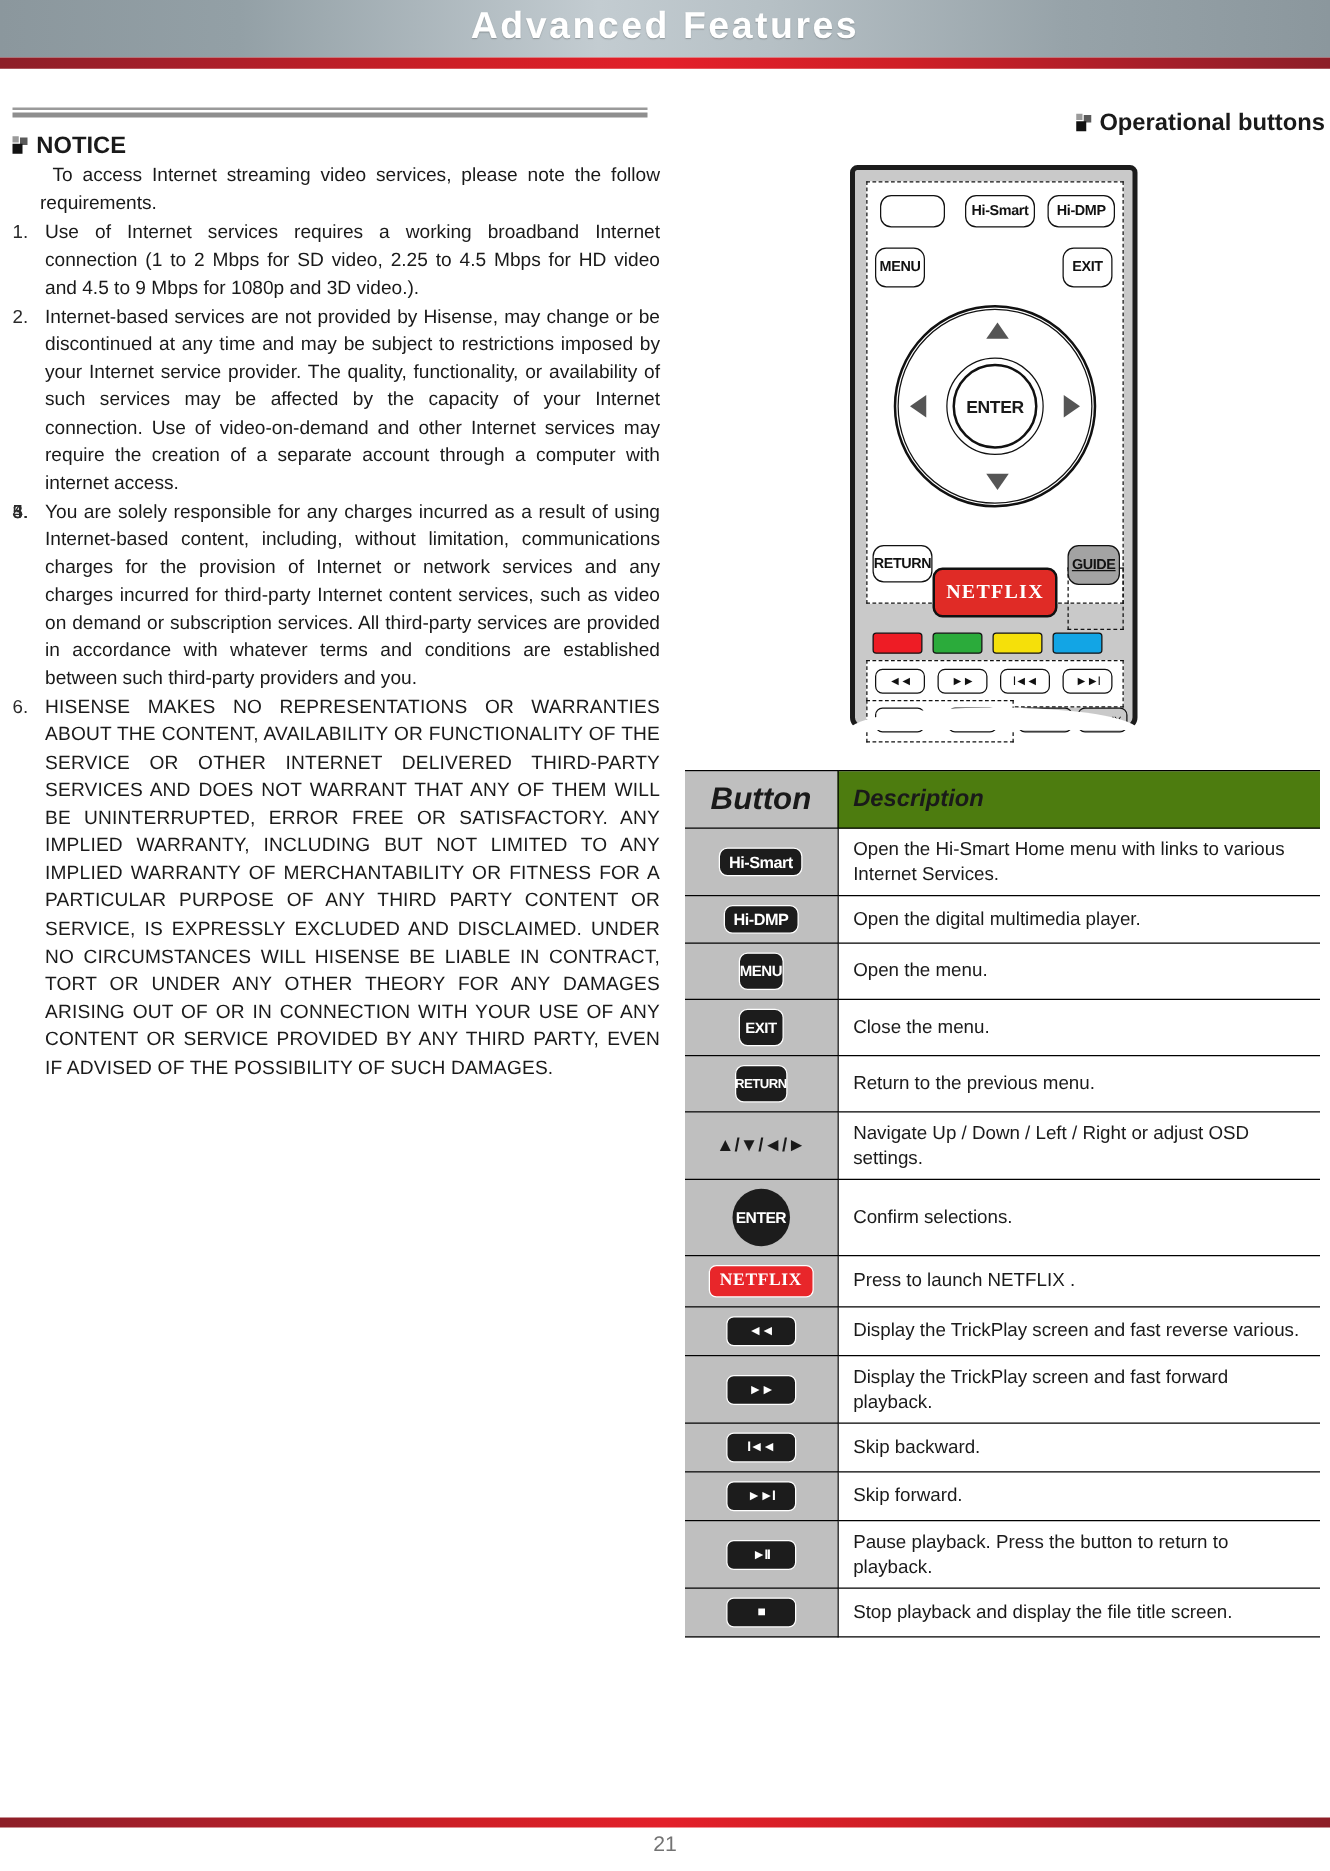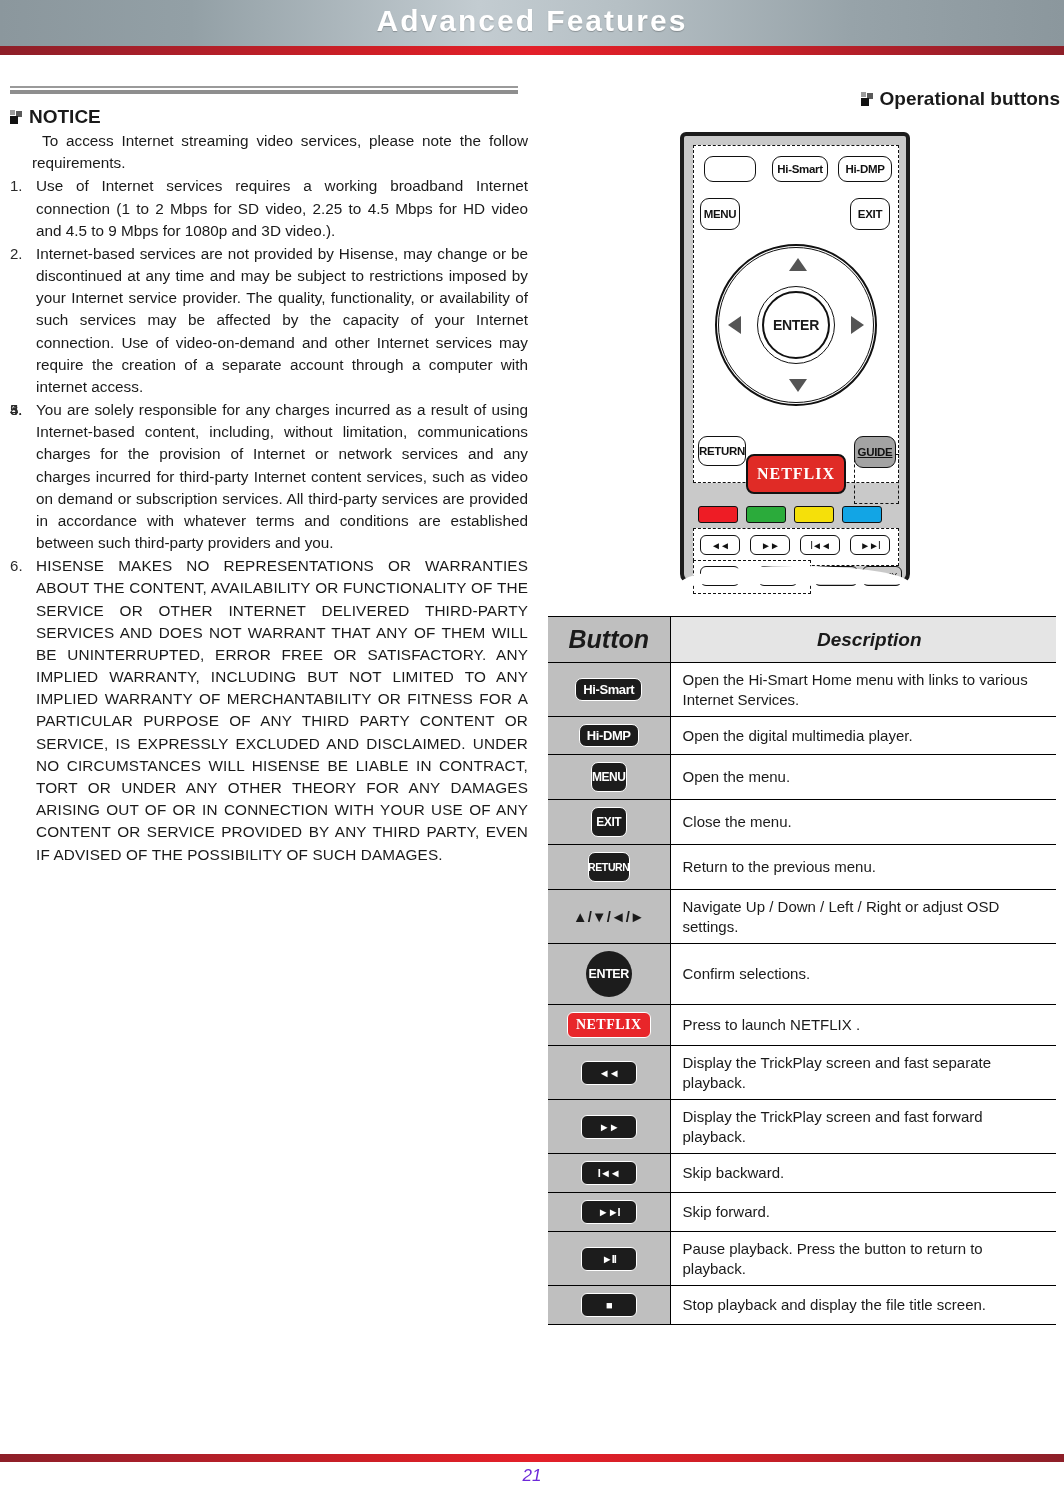--- a/index.html
+++ b/index.html
@@ -30,21 +30,21 @@
     background:linear-gradient(to right,#8d1f28 0%, #a41f2a 12%, #cf1f26 35%, #e3202a 50%, #cf1f26 68%, #a41f2a 88%, #8d1f28 100%);
   }
 
   
   .footer-rule{
     position:absolute; left:0; top:1454px; width:1064px; height:8px;
     background:linear-gradient(to right,#8d1f28 0%, #a41f2a 12%, #cf1f26 35%, #e3202a 50%, #cf1f26 68%, #a41f2a 88%, #8d1f28 100%);
   }
   .page-number{
     position:absolute; left:0; top:1466px; width:1064px; text-align:center;
-    font-size:17px; color:#6d28d9;font-style:italic;
+    font-size:17px; color:#737373;
   }
 
   
   .col-left{ position:absolute; left:8px; top:86px; width:520px; }
   .col-right{ position:absolute; left:548px; top:86px; width:512px; }
 
   
   .sec-title{
     font-size:26px; font-weight:bold; letter-spacing:1px;
     color:#1a1a1a; margin:0 0 4px 4px;
@@ -170,21 +170,21 @@
   .btn-table .c-desc{
     background:#ffffff; padding:7px 6px 7px 12px;
     font-size:15px; line-height:1.3;
   }
   .btn-table .hdr-btn{
     background:#bfbfbf; text-align:center;
     font-style:italic; font-weight:bold; font-size:25px;
     border-right:1.3px solid #000;
   }
   .btn-table .hdr-desc{
-    background:#e5e5e5; text-align:center; padding-left:12px;
+    background:#4d7c0f; text-align:left; padding-left:12px;
     font-style:italic; font-weight:bold; font-size:19px;
   }
 
   
   .chip{
     display:inline-flex; align-items:center; justify-content:center;
     background:#1c1c1c; color:#ffffff; border-radius:7px;
     border:1.5px solid #ffffff;
     font-weight:bold; letter-spacing:-0.4px;
   }
@@ -352,21 +352,21 @@
       <tr>
         <td class="c-btn">
           <span class="chip chip-netflix">NETFLIX</span>
         </td>
         <td class="c-desc">Press to launch NETFLIX .</td>
       </tr>
       <tr>
         <td class="c-btn">
           <span class="chip chip-media">◄◄</span>
         </td>
-        <td class="c-desc">Display the TrickPlay screen and fast separate playback.</td>
+        <td class="c-desc">Display the TrickPlay screen and fast reverse various.</td>
       </tr>
       <tr>
         <td class="c-btn">
           <span class="chip chip-media">►►</span>
         </td>
         <td class="c-desc">Display the TrickPlay screen and fast forward playback.</td>
       </tr>
       <tr>
         <td class="c-btn">
           <span class="chip chip-media">I◄◄</span>

